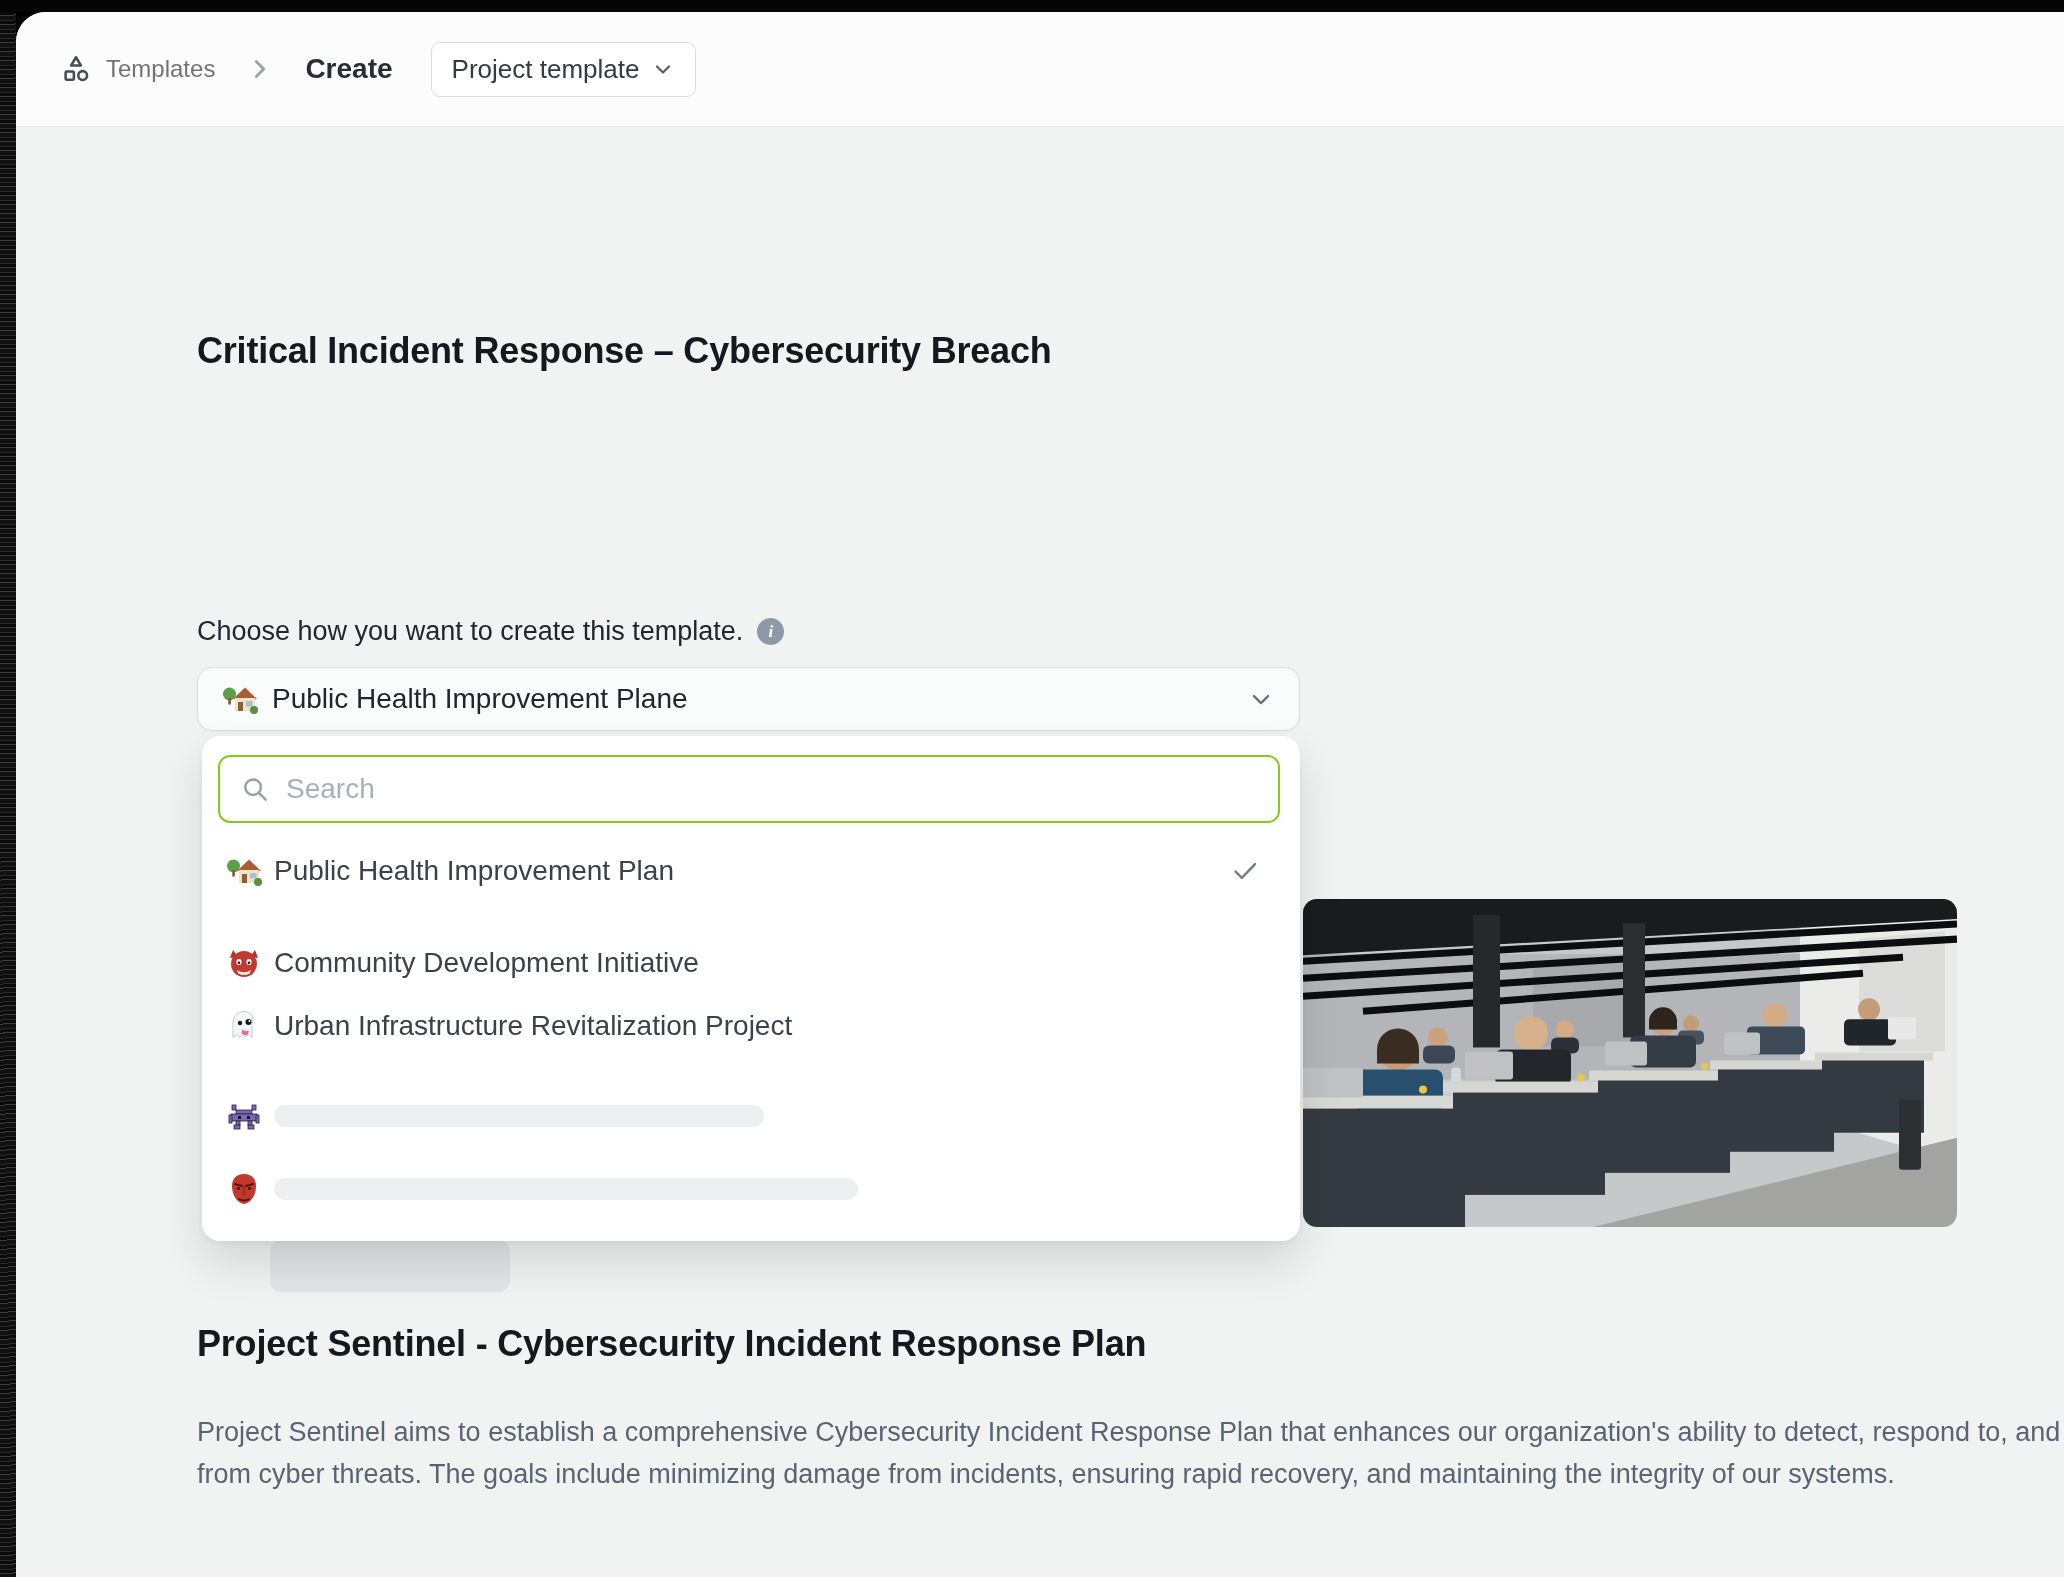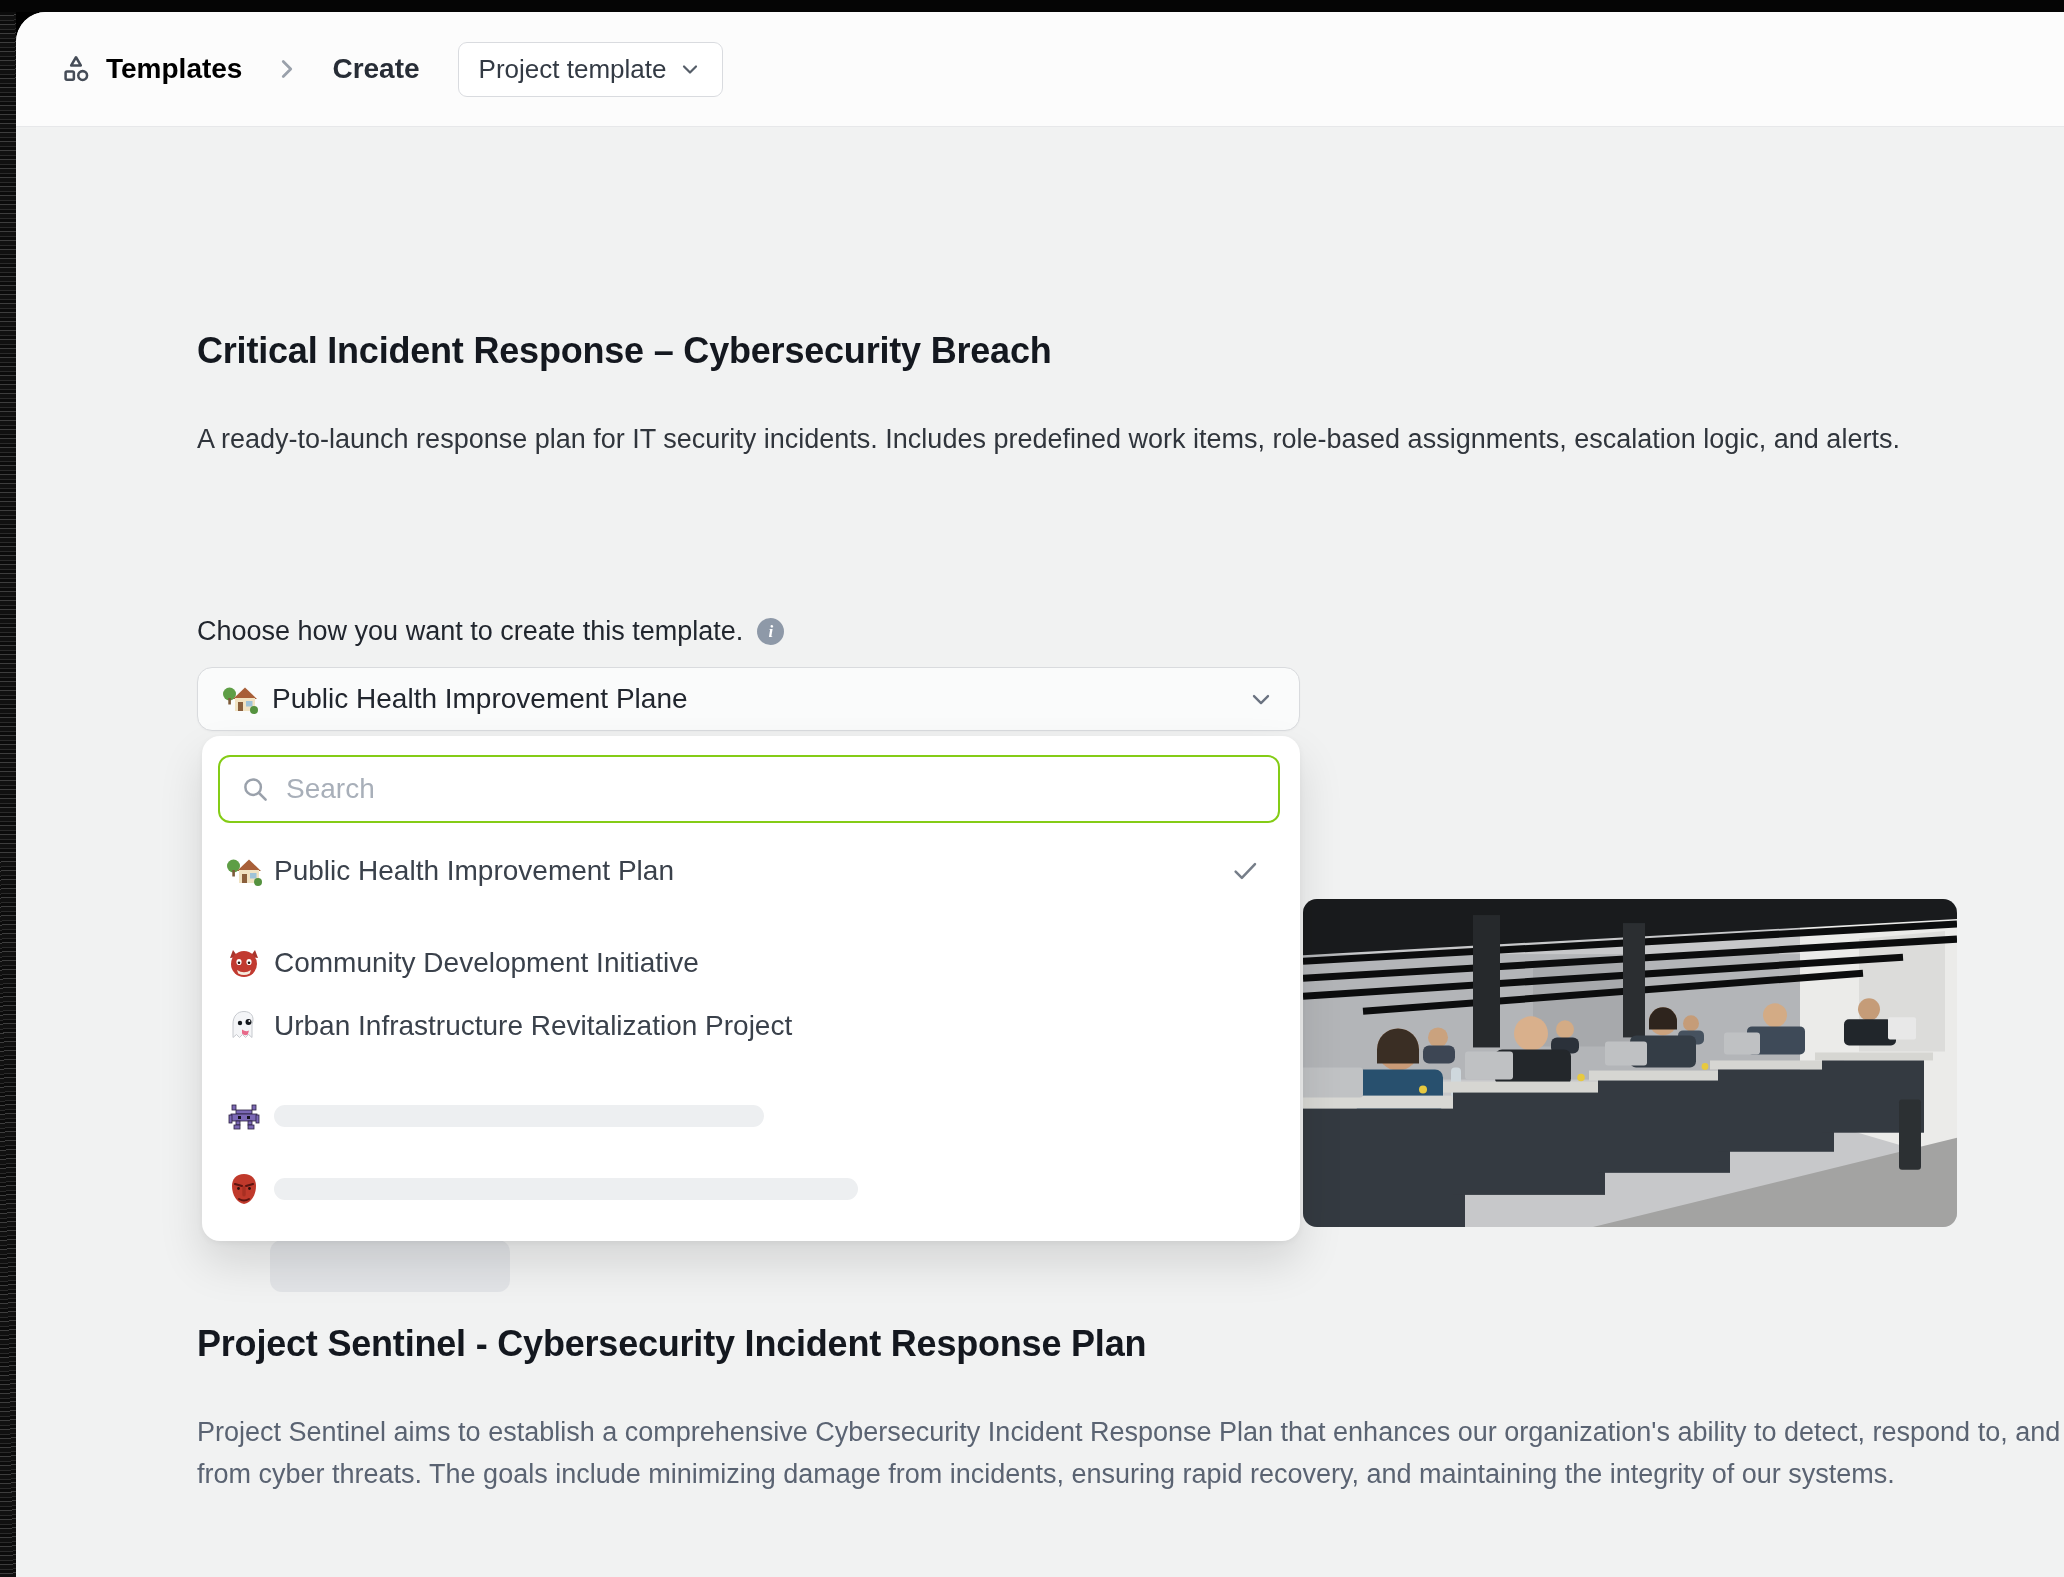--- a/index.html
+++ b/index.html
@@ -15,21 +15,21 @@
     background:repeating-linear-gradient(90deg, rgba(70,70,70,.55) 0 12px, transparent 12px 46px);}
   .left-edge{position:absolute;left:0;top:12px;width:16px;height:1565px;
     background:repeating-linear-gradient(178deg,#0b0b0b 0 3px,#3d3d3d 3px 4px,#101010 4px 8px,#2a2a2a 8px 9px);}
   .window{position:absolute;left:16px;top:12px;width:2048px;height:1565px;
     background:#f1f2f2;border-top-left-radius:30px;overflow:hidden;}
   
   .header{position:absolute;left:0;top:0;width:100%;height:115px;background:#fcfcfc;
     border-bottom:1px solid #e7e8ea;display:flex;align-items:center;padding-left:44px;box-sizing:border-box;}
   .crumb{display:flex;align-items:center;gap:14px;}
   .crumb-ico{width:32px;height:32px;display:flex;align-items:center;justify-content:center;}
-  .crumb-templates{font-size:28px;color:#000000;font-weight:700;}
+  .crumb-templates{font-size:24px;color:#737373;font-weight:400;}
   .crumb-sep{width:30px;height:30px;margin:0 16px;}
   .crumb-create{font-size:28px;color:#272d36;font-weight:700;margin-right:24px;}
   .type-btn{display:flex;align-items:center;gap:12px;border:1px solid #d9dbdf;background:#fff;
     border-radius:9px;padding:11px 20px;font-size:26px;color:#333a44;font-weight:500;cursor:pointer;}
   .type-btn svg{width:24px;height:24px;}
   
   .content{position:absolute;left:0;top:116px;width:100%;height:1449px;}
   .page-title{position:absolute;left:181px;top:200px;font-size:36px;line-height:46px;font-weight:700;color:#14181f;letter-spacing:-.2px;}
   .page-desc{position:absolute;left:181px;top:290px;width:1856px;font-size:27px;line-height:42px;color:#30353c;}
   .choose-row{position:absolute;left:181px;top:488px;display:flex;align-items:center;gap:14px;}
@@ -93,21 +93,20 @@
         <svg viewBox="0 0 24 24" fill="none" stroke="#555d68" stroke-width="2.2" stroke-linecap="round" stroke-linejoin="round">
             <path d="M6 9.5l6 6 6-6"></path>
           </svg>
       </button>
     </div>
   </div>
 
   <div class="content">
 
     <div class="page-title">Critical Incident Response – Cybersecurity Breach</div>
-    <div class="page-desc">A ready-to-launch response plan for IT security incidents. Includes predefined work items, role-based assignments, escalation logic, and alerts.</div>
 
     <div class="choose-row">
       <span class="choose-label">Choose how you want to create this template.</span>
       <span class="info-dot">i</span>
     </div>
 
     <div class="select-box">
       <span class="emoji">
         <svg viewBox="0 0 36 36">
           <circle cx="7.5" cy="13" r="6.5" fill="#5e9e46"></circle>

